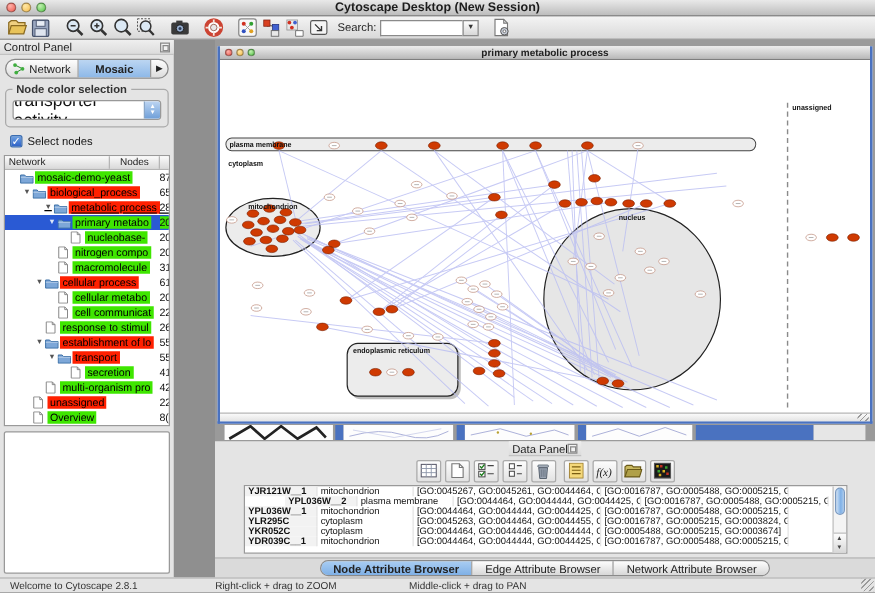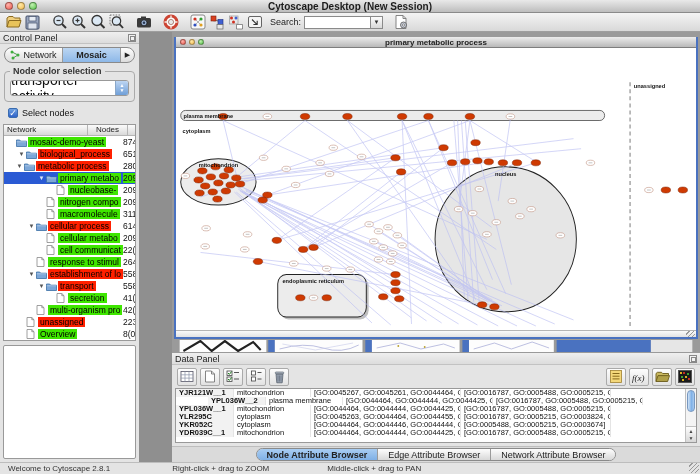--- a/index.html
+++ b/index.html
@@ -90,21 +90,21 @@
   .net-title { position:absolute; left:0; right:0; text-align:center; font-size:8px; font-weight:bold; color:#222; }
   .net-canvas { flex:1; position:relative; background:#fff; overflow:hidden; }
   .net-canvas svg { position:absolute; inset:0; width:100%; height:100%; }
   .net-bottom { height:7px; flex:0 0 7px; background:linear-gradient(#fafafa,#e3e3e3); border-top:1px solid #b5b5b5; position:relative; }
   .grip { position:absolute; right:1px; top:0; bottom:0; width:9px;
     background:repeating-linear-gradient(135deg,transparent 0 2px,#9a9a9a 2px 3px); }
   .fragstrip { position:absolute; left:2px; right:2px; bottom:0; height:12px; }
   .fragstrip svg { width:100%; height:100%; display:block; }
 
   
-  .dpanel { height:94px; flex:0 0 94px; background:#e4e4e4; border-top:1px solid #9a9a9a; display:flex; flex-direction:column; }
+  .dpanel { height:94px; flex:0 0 94px; background:#e4e4e4; border-top:1px solid #9a9a9a; display:flex; flex-direction:column;align-items:center; }
   .dp-toolbar { height:23px; flex:0 0 23px; display:flex; align-items:center; padding:0 5px; gap:3px; }
   .dbtn { width:20px; height:18px; border:1px solid #aaa; border-radius:2px; background:linear-gradient(#fdfdfd,#e2e2e2);
     display:flex; align-items:center; justify-content:center; }
   .dp-sp { flex:1; }
   .dtable { margin:0 3px 3px 3px; flex:1; border:1px solid #999; background:#fff; display:flex; flex-direction:column; overflow:hidden; }
   .thead { height:11px; flex:0 0 11px; display:flex; background:linear-gradient(#fcfcfc,#d4d4d4); border-bottom:1px solid #b0b0b0; }
   .th { font-size:7.5px; color:#222; text-align:center; border-right:1px solid #bbb; overflow:hidden; white-space:nowrap; line-height:11px; }
   .tbody { flex:1; display:flex; flex-direction:column; }
   .trow { height:8px; display:flex; }
   .td { font-size:7.5px; line-height:8px; padding-left:3px; white-space:nowrap; overflow:hidden; border-right:1px solid #e4e4e4; color:#111; }
@@ -322,21 +322,21 @@
                 <span class="ticon">
                   <svg width="11" height="9" viewBox="0 0 11 9">
                     <path d="M0.5 2 h3.2 l1 1.2 h5.8 v5.3 h-10z" fill="#7da7d8" stroke="#3a6ea5" stroke-width="0.8"></path>
                     <path d="M0.7 3.8 h9.6" stroke="#b5cde8" stroke-width="0.8"></path>
                   </svg>
                 </span>
                 <span class="tlbl hl-red">biological_process</span>
                 <span class="tsp"></span>
                 <span class="tcount">651(0)</span>
               </div>
-              <div class="tree-row" style="padding-left: 11px;">
+              <div class="tree-row" style="padding-left: 30px; text-decoration: underline;">
                 <span class="exp">▼</span>
                 <span class="ticon">
                   <svg width="11" height="9" viewBox="0 0 11 9">
                     <path d="M0.5 2 h3.2 l1 1.2 h5.8 v5.3 h-10z" fill="#7da7d8" stroke="#3a6ea5" stroke-width="0.8"></path>
                     <path d="M0.7 3.8 h9.6" stroke="#b5cde8" stroke-width="0.8"></path>
                   </svg>
                 </span>
                 <span class="tlbl hl-red">metabolic process</span>
                 <span class="tsp"></span>
                 <span class="tcount">280(0)</span>

